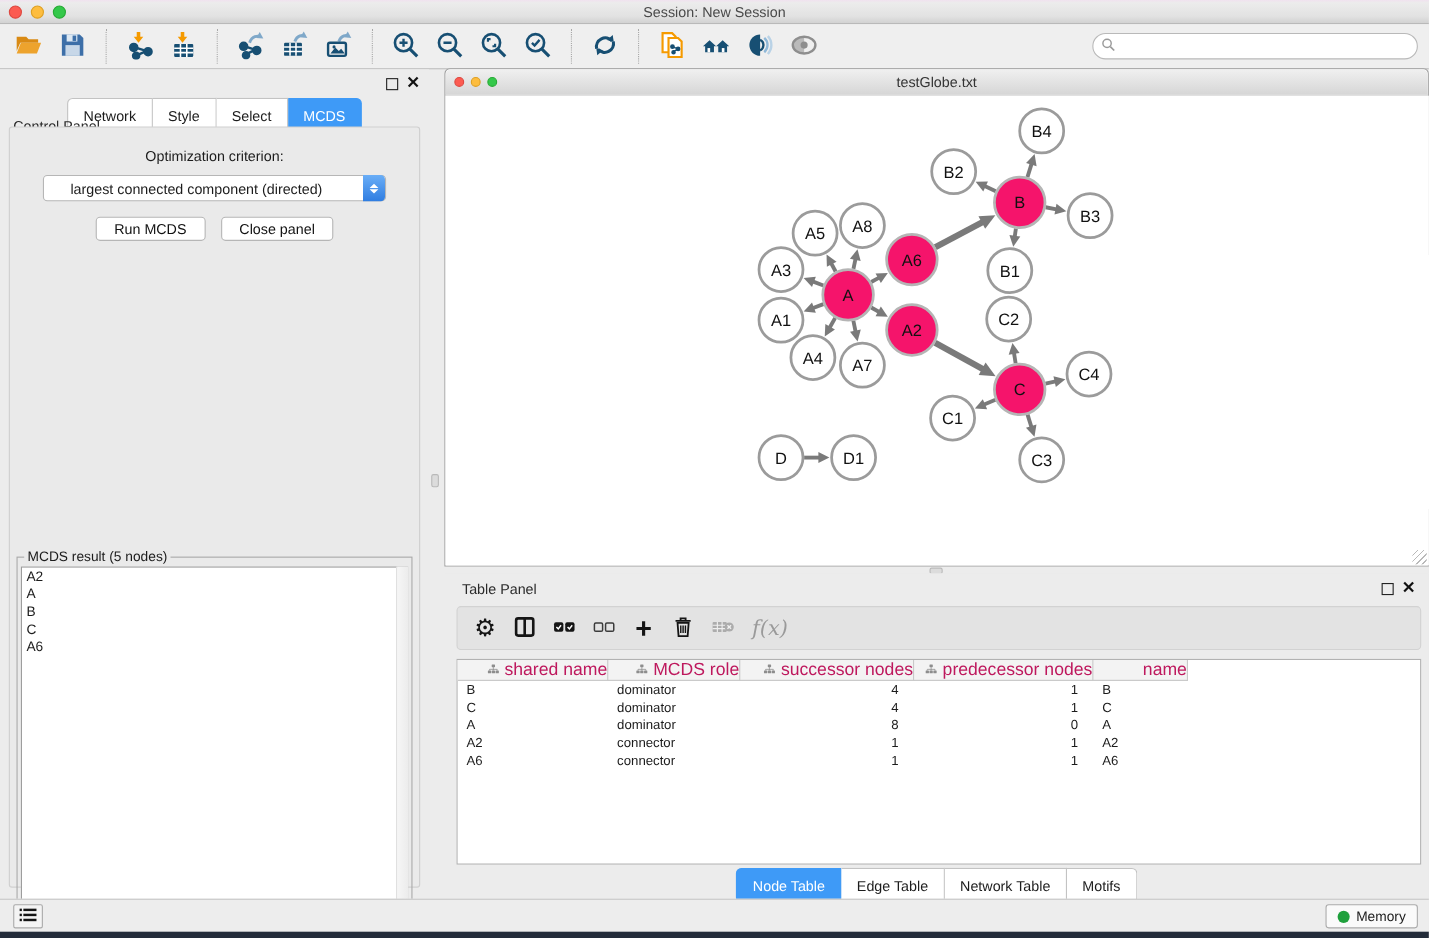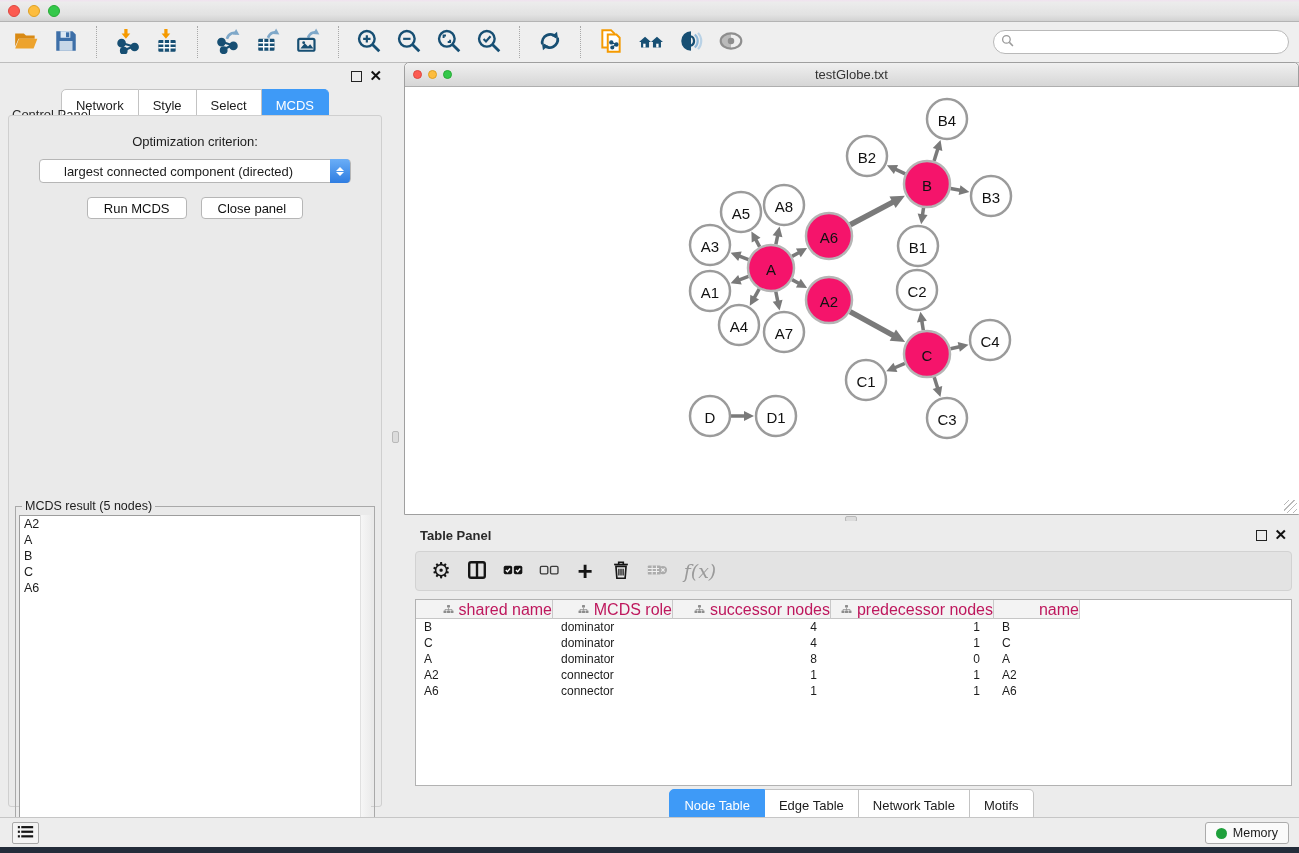--- a/index.html
+++ b/index.html
@@ -74,21 +74,21 @@
   .resize-grip { position:absolute; right:1px; bottom:1px; width:13px; height:13px;
     background:repeating-linear-gradient(135deg, transparent 0 3px, #b9b9b9 3px 4px); }
 
   
   .h-divider-grip { position:absolute; left:845px; top:516px; width:12px; height:6px; background:#dcdcdc; border:1px solid #b9b9b9; border-radius:2px; }
   .v-divider-grip { position:absolute; left:392px; top:431px; width:7px; height:12px; background:#dcdcdc; border:1px solid #b9b9b9; border-radius:2px; }
 
   
   .table-panel { position:absolute; left:404px; top:521px; width:895px; height:294px; background:#ececec; }
   .table-panel .float-icon { right:32px; top:9px; } .table-panel .close-icon { right:12px; top:5px; }
-  .tp-title { position:absolute; left:16px; top:7px; font-size:13px; color:#2a2a2a;font-weight:bold; }
+  .tp-title { position:absolute; left:16px; top:7px; font-size:13px; color:#2a2a2a; }
   .tp-toolbar { position:absolute; left:11px; top:30px; width:877px; height:40px; background:#e3e3e3;
     border:1px solid #d2d2d2; border-radius:4px; display:flex; align-items:center; padding-left:10px; gap:6px; }
   .tp-btn { width:30px; height:30px; display:flex; align-items:center; justify-content:center; }
   .tp-btn svg { width:22px; height:22px; }
   .gear-glyph { font-size:22px; color:#151515; line-height:22px; }
   .plus-glyph { font-size:26px; font-weight:700; color:#151515; line-height:22px; }
   .fx-glyph { font-family:"DejaVu Serif", serif; font-style:italic; font-size:19px; color:#9a9a9a; }
 
   .data-table { position:absolute; left:11px; top:78px; width:877px; height:187px; background:#fff; border:1px solid #b2b2b2; }
   .thead { display:flex; height:19px; border-bottom:1px solid #c6c6c6; width:664px; background:#f3f3f3; }
@@ -112,20 +112,21 @@
 </style>
 </head>
 <body>
 
 <div class="titlebar">
   <div class="lights">
     <div class="light red"></div>
     <div class="light yellow"></div>
     <div class="light green"></div>
   </div>
+  <div class="title">Session: New Session</div>
 </div>
 
 <div class="toolbar">
   <div class="tgroup">
     <div class="tbtn">
       <span><svg viewBox="0 0 24 24" width="26" height="26">
             <path d="M2 5h8l2 2h8v3H5L2 17z" fill="#d98a14"></path>
             <path d="M5.5 10h17l-3.5 9H2z" fill="#eda32d"></path>
           </svg></span>
     </div>

